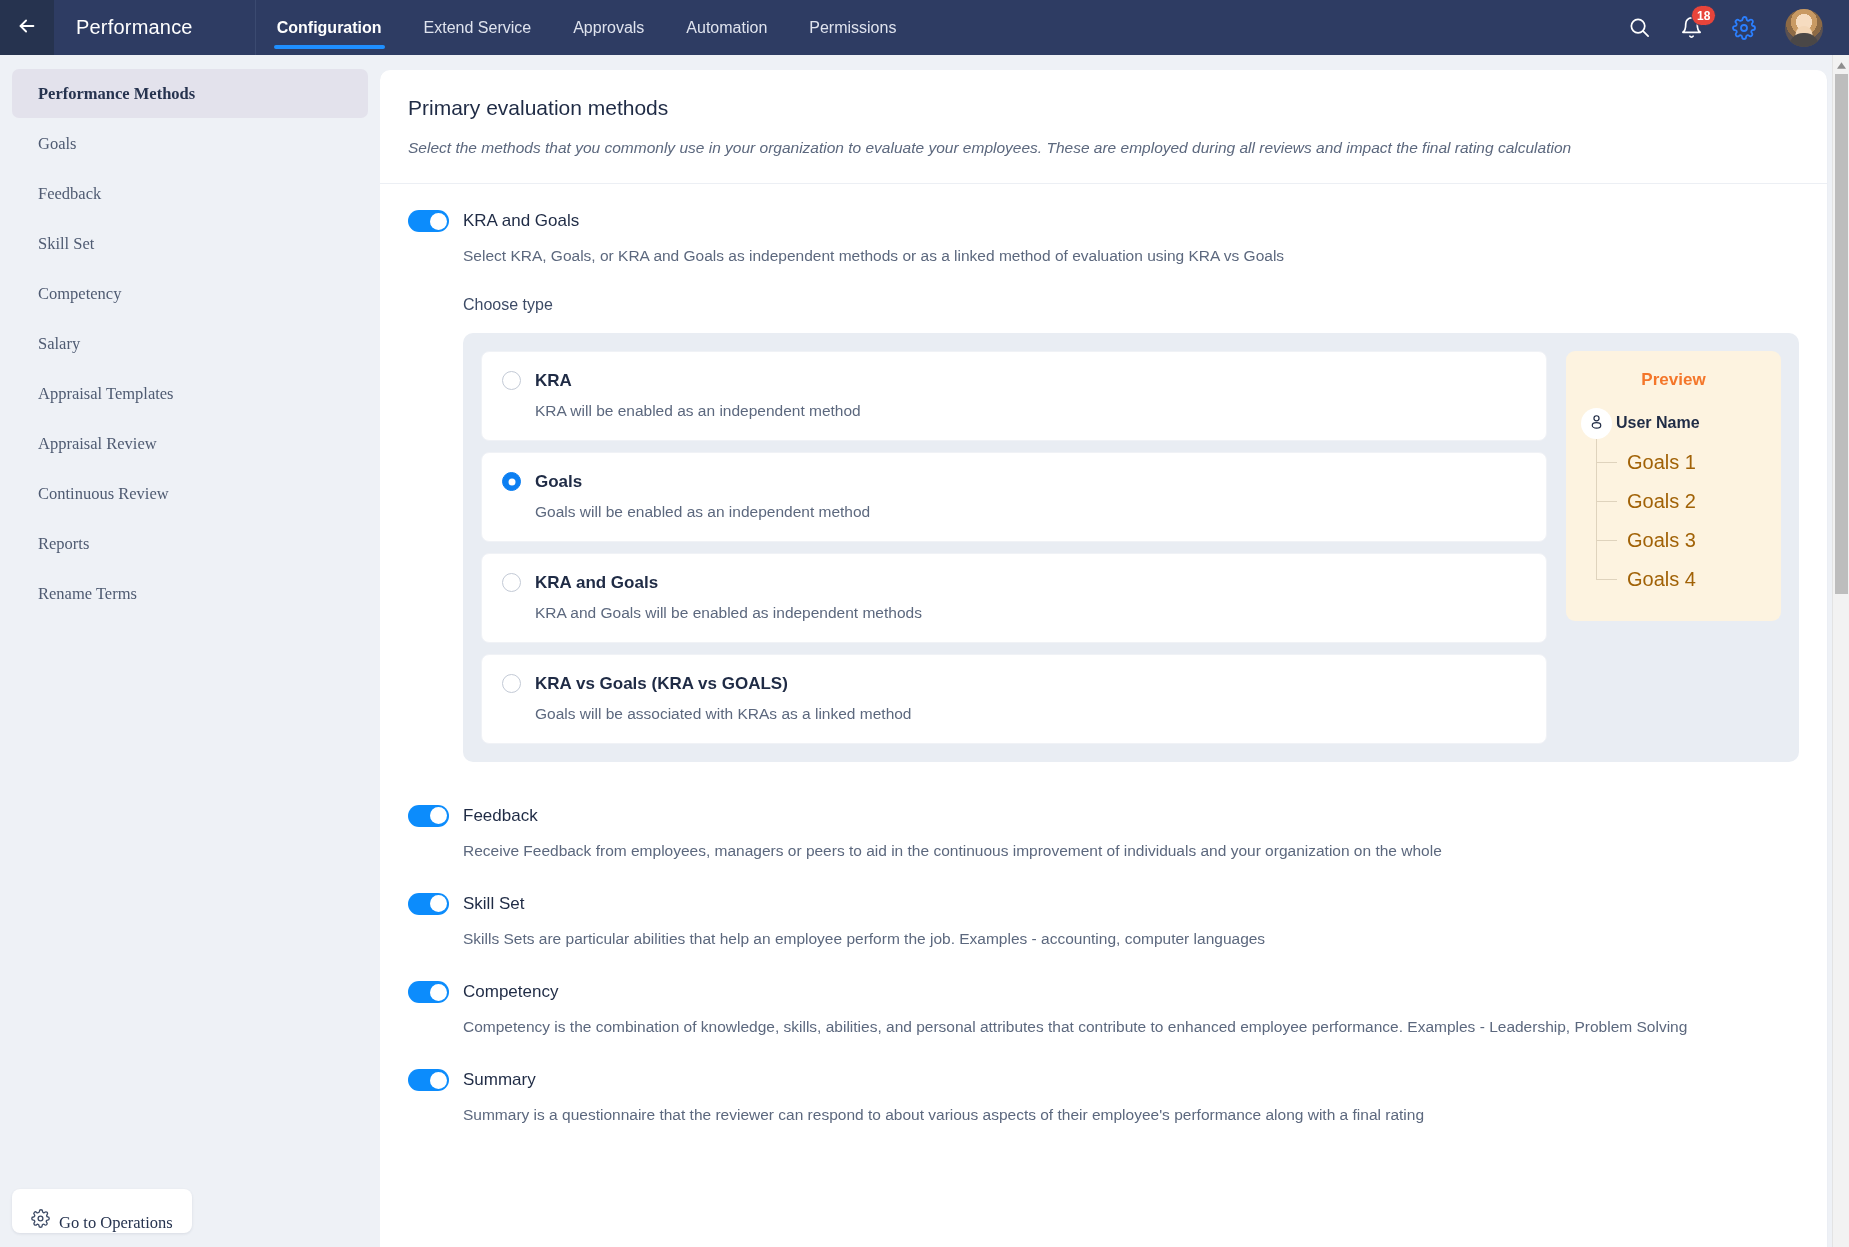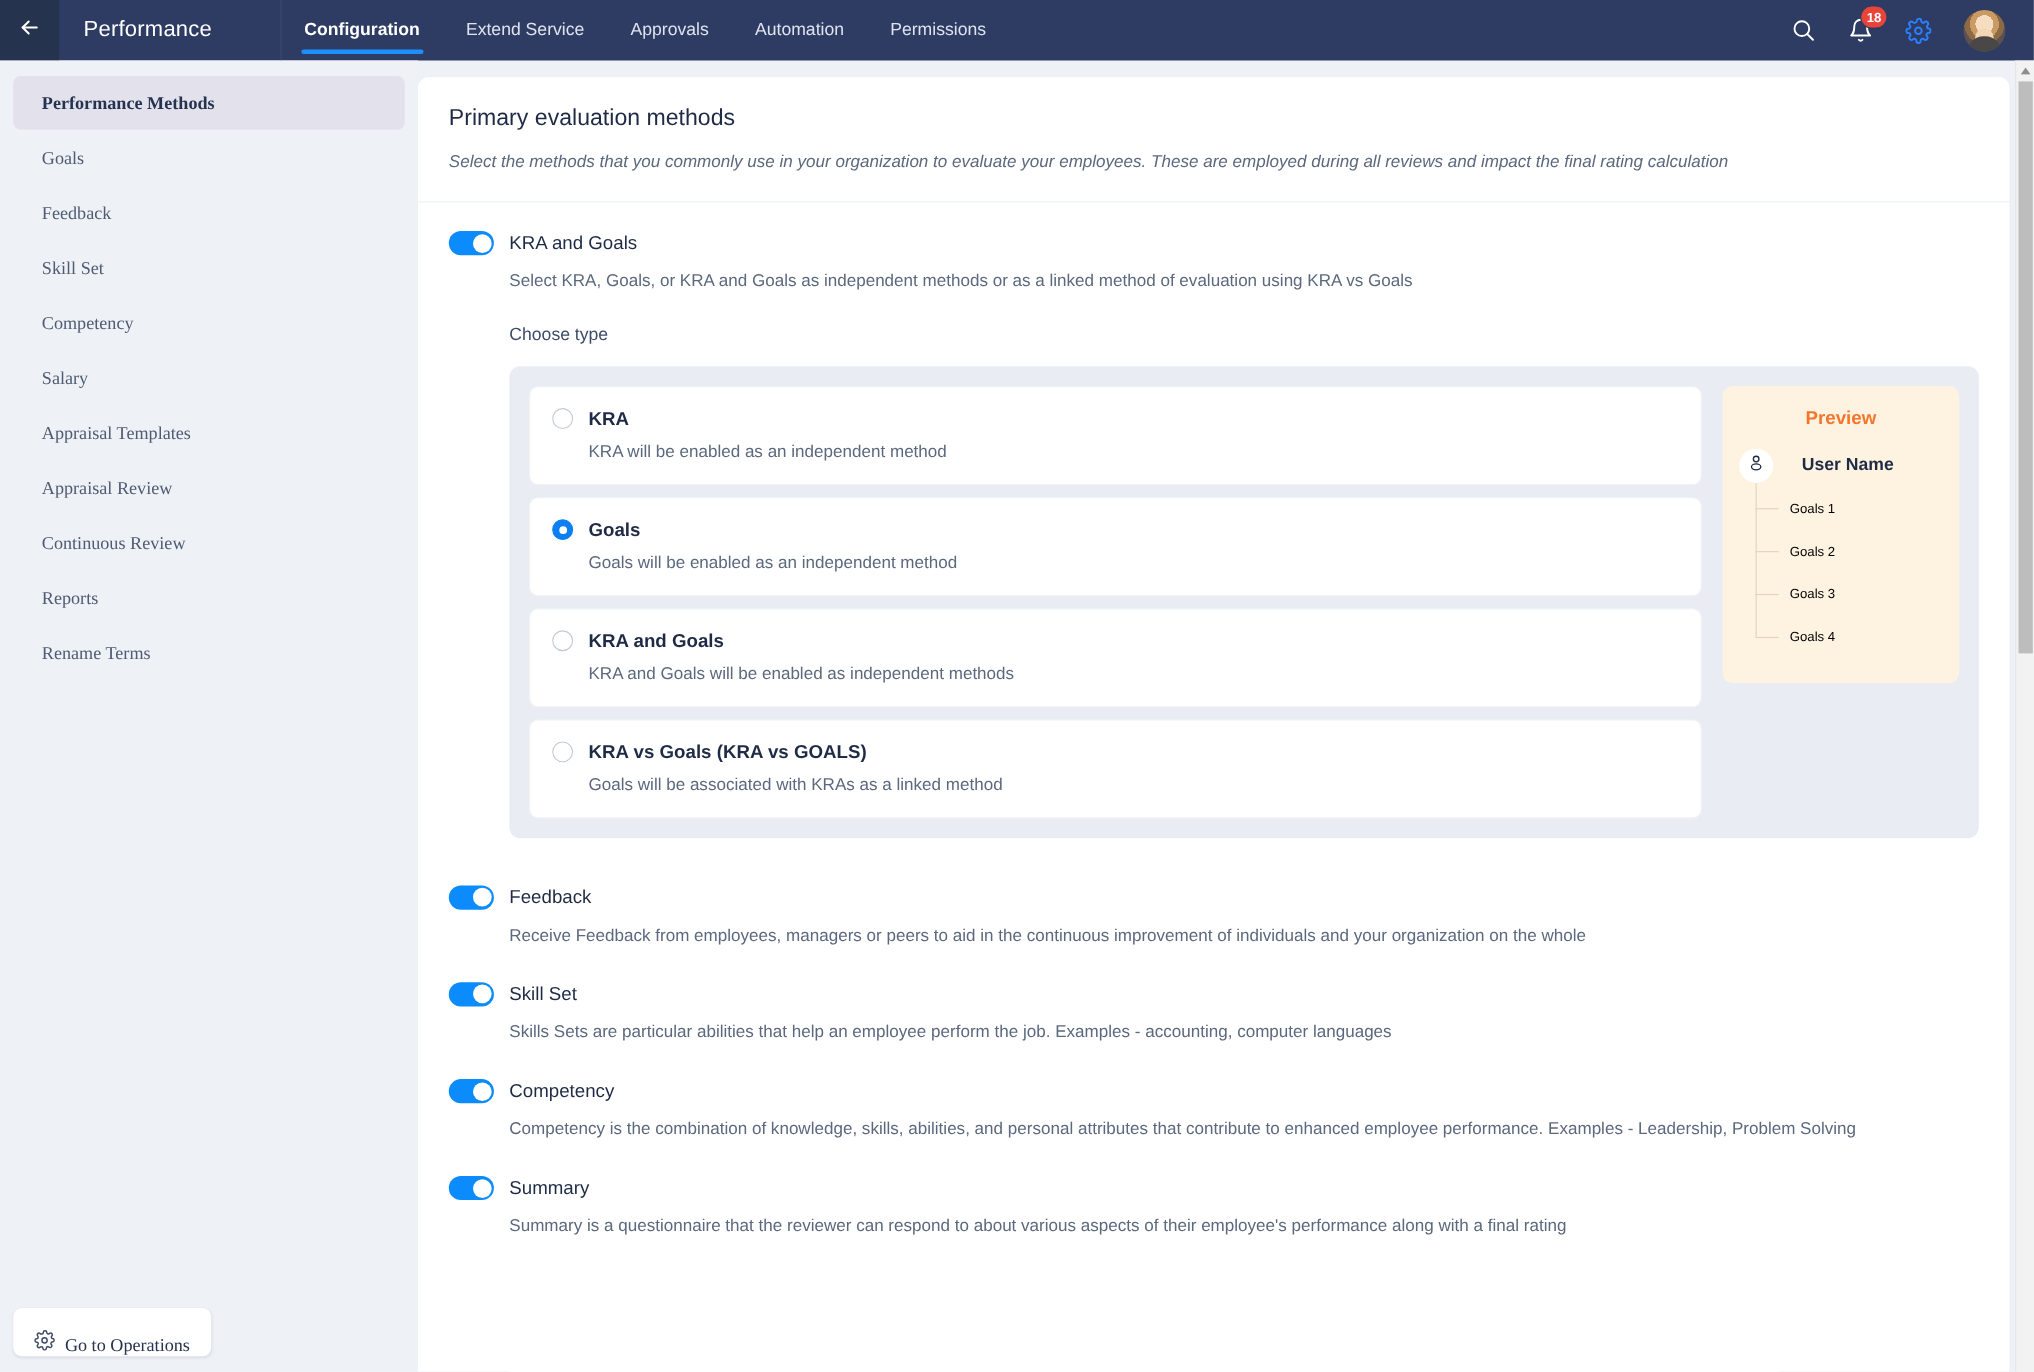--- a/index.html
+++ b/index.html
@@ -281,21 +281,21 @@
     padding: 19px 0 22px 0;
     align-self: flex-start;
   }
   .preview-title {
     text-align: center;
     color: #f4762a;
     font-size: 17px;
     font-weight: bold;
     margin-bottom: 18px;
   }
-  .preview-user { display: flex; align-items: center; gap: 26px; padding-left: 15px; }
+  .preview-user { display: flex; align-items: center; gap: 4px; padding-left: 15px; }
   .preview-avatar {
     width: 31px; height: 31px;
     border-radius: 50%;
     background: #ffffff;
     display: flex;
     align-items: center;
     justify-content: center;
     flex: 0 0 auto;
   }
   .preview-username { font-size: 16px; color: #1f2b45; font-weight: bold; }
@@ -306,22 +306,22 @@
     left: 0; top: 0; bottom: 20px;
     width: 1px;
     background: #dfd3bd;
   }
   .tree-item {
     position: relative;
     height: 39px;
     display: flex;
     align-items: center;
     padding-left: 31px;
-    font-size: 12px;
-    color: #000000;
+    font-size: 20px;
+    color: #a16207;
   }
   .tree-item::before {
     content: "";
     position: absolute;
     left: 0; top: 50%;
     width: 21px; height: 1px;
     background: #dfd3bd;
   }
 
   

